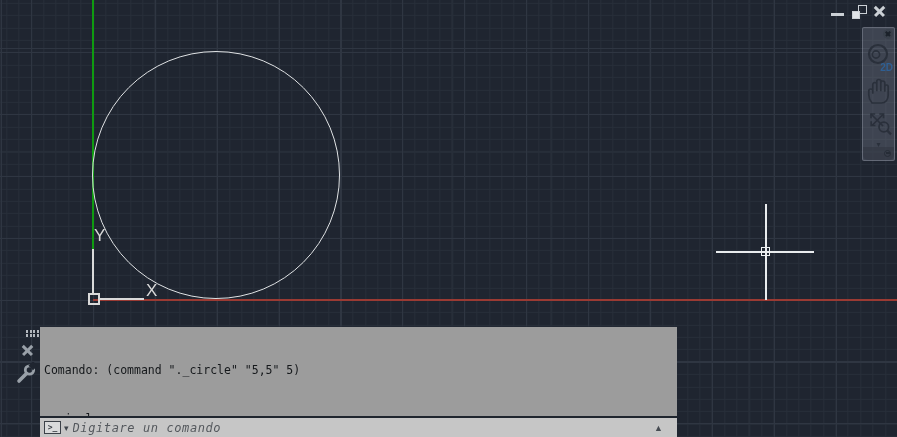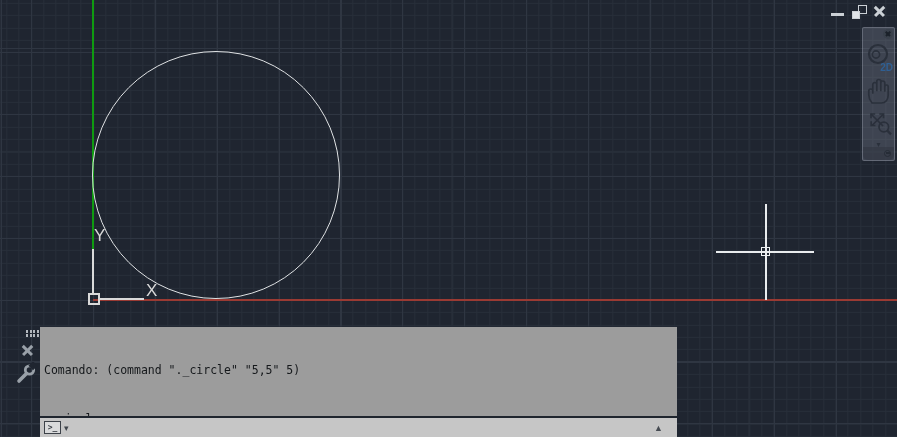--- a/index.html
+++ b/index.html
@@ -199,17 +199,18 @@
     <div id="cmd-history">
       <div>Comando: (command "._circle" "5,5" 5)</div>
       <div>._circle</div>
       
       
       
     </div>
     <div id="cmd-input-row">
       <span id="prompt-icon">&gt;_</span>
       <span id="input-caret">▾</span>
+      <input id="command-input" type="text" placeholder="Digitare un comando" style="">
       <span id="scroll-up">▲</span>
     </div>
   </div>
 
 </div>
 
 </body></html>

